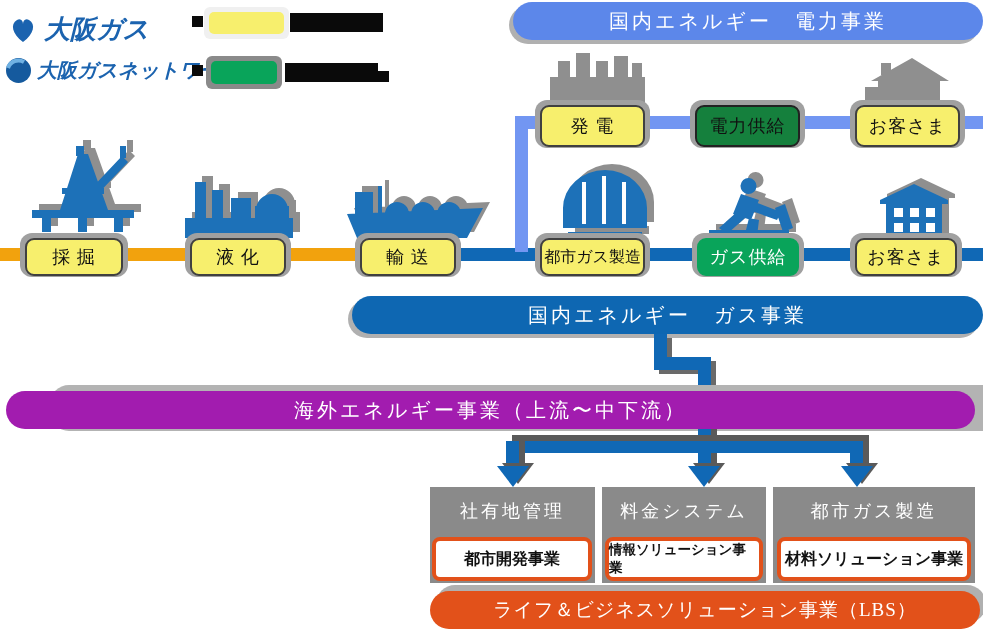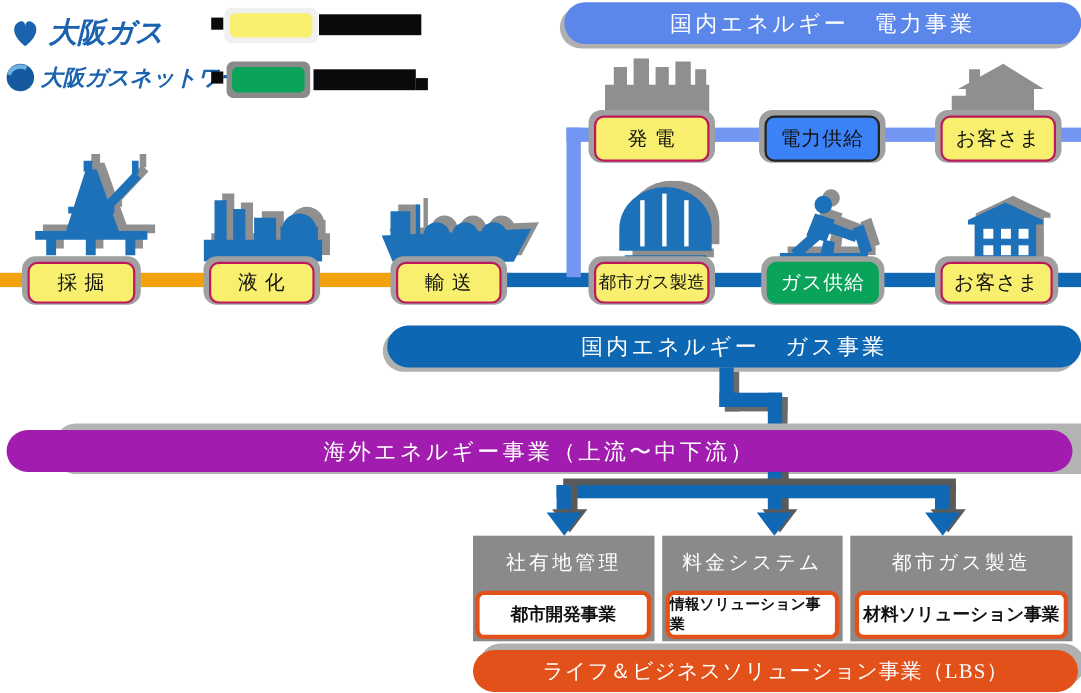--- a/index.html
+++ b/index.html
@@ -10,22 +10,22 @@
   .banner{border-radius:19px;color:#fff;font-size:20px;display:flex;align-items:center;
           justify-content:center;letter-spacing:3px;white-space:pre;}
   .banner-electric{background:#5c87ea;box-shadow:-4px 4px 0 #b0b0b0;}
   .banner-gas{background:#0e67b2;box-shadow:-4px 4px 0 #b0b0b0;}
   .banner-overseas{background:#a21caf;}
   .banner-lbs{background:#e2511a;box-shadow:6px -6px 0 #b0b0b0;font-size:19px;letter-spacing:1px;}
   
   .frame{background:#a0a0a0;border-radius:12px;padding:5px;}
   .node{height:100%;border-radius:9px;display:flex;align-items:center;justify-content:center;
         font-size:18px;color:#111;letter-spacing:1px;white-space:pre;}
-  .node-yellow{background:#f7ef6d;border:2px solid #be185d;}
-  .node-white{background:#3b82f6;border:2px solid #222;}
+  .node-yellow{background:#f7ef6d;border:2px solid #404040;}
+  .node-white{background:#15803d;border:2px solid #222;}
   .node-green{background:#09a45a;border:2px solid #09a45a;color:#fff;}
   .node-small{font-size:16px;letter-spacing:0;}
   
   .line{position:absolute;}
   .line-orange{background:#f2a20d;}
   .line-blue{background:#1068b5;}
   .line-lightblue{background:#7296f2;}
   .conn{background:#1068b5;}
   .conn-sh{box-shadow:5px 4px 0 #6a6a6a;}
   .shaft{background:#1068b5;box-shadow:6px 0 0 #5a5a5a;}

